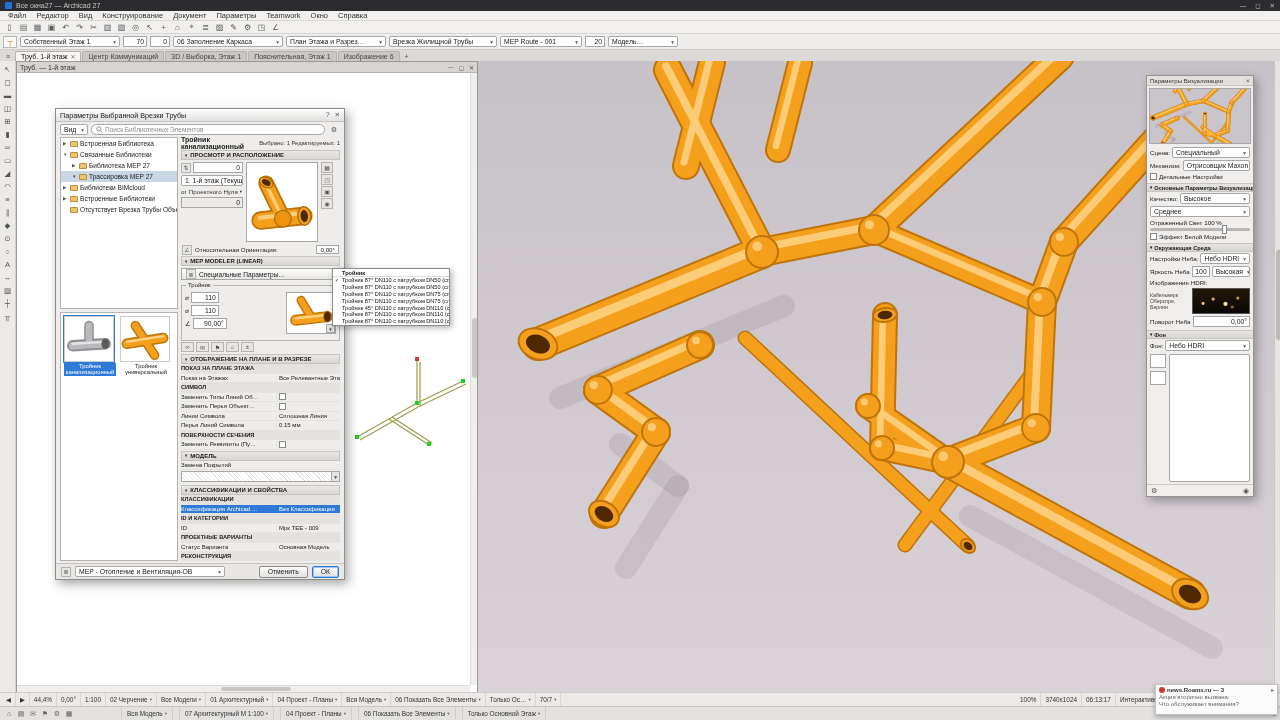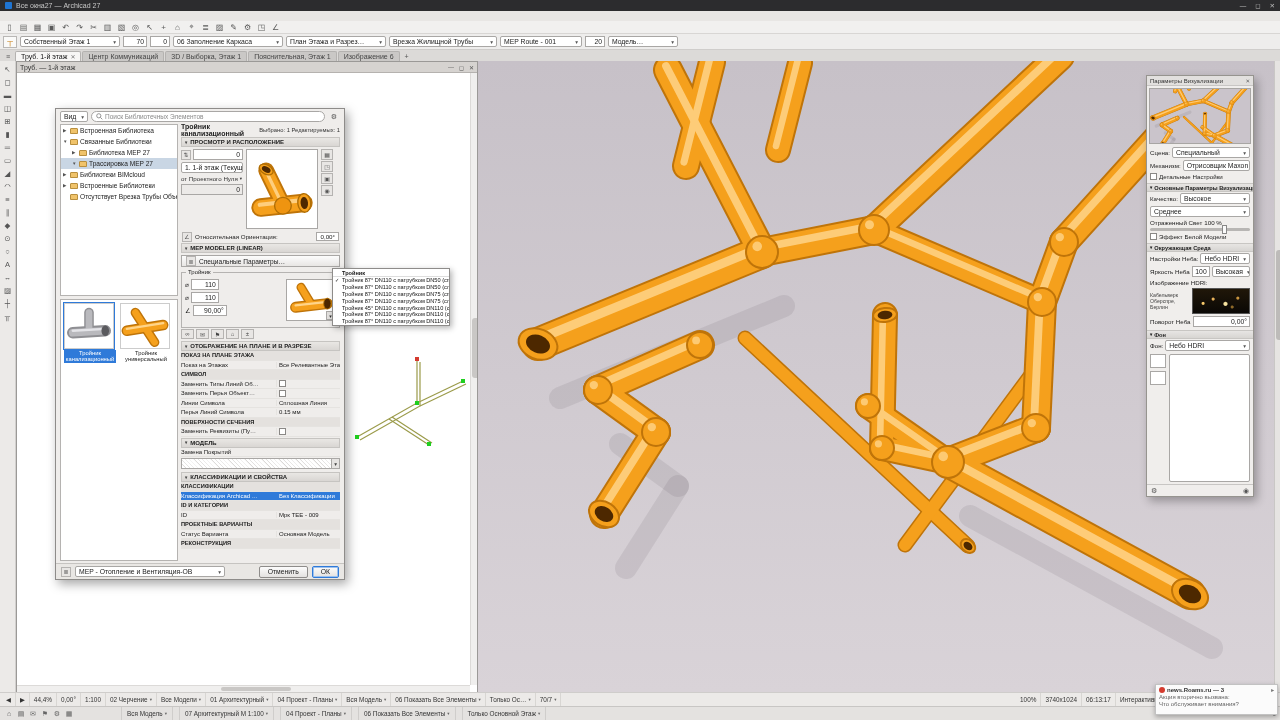--- a/index.html
+++ b/index.html
@@ -166,20 +166,32 @@
   <div class="titlebar">
     <span class="app-ico"></span>
     <span>Все окна27 — Archicad 27</span>
     <span class="wc">
       <span>—</span>
       <span>◻</span>
       <span>✕</span>
     </span>
   </div>
 
+  <div class="menubar">
+
+  <span class="menu-item">Файл</span>
+      <span class="menu-item">Редактор</span>
+      <span class="menu-item">Вид</span>
+      <span class="menu-item">Конструирование</span>
+      <span class="menu-item">Документ</span>
+      <span class="menu-item">Параметры</span>
+      <span class="menu-item">Teamwork</span>
+      <span class="menu-item">Окно</span>
+      <span class="menu-item">Справка</span>
+    </div>
 
   <div class="toolbar1">
 
   <span class="tb-ico">▯</span>
       <span class="tb-ico">▤</span>
       <span class="tb-ico">▦</span>
       <span class="tb-ico">▣</span>
       <span class="tb-ico">↶</span>
       <span class="tb-ico">↷</span>
       <span class="tb-ico">✂</span>
@@ -620,20 +632,27 @@
       </span>
       <span class="sw-big"></span>
     </div>
     <div class="pal-footer">
       <span>⚙</span>
       <span>◉</span>
     </div>
   </div>
 
   <div class="dialog">
+    <div class="dlg-title">
+      <span>Параметры Выбранной Врезки Трубы</span>
+      <span class="dtb">
+        <span>?</span>
+        <span>✕</span>
+      </span>
+    </div>
     <div class="dlg-tools">
       <span class="combo" style="width:28px">Вид</span>
       <span class="search">
         <svg width="7" height="7" viewBox="0 0 10 10">
             <circle cx="4" cy="4" r="3" fill="none" stroke="#8a8a8a" stroke-width="1.3"></circle>
             <line x1="6.3" y1="6.3" x2="9" y2="9" stroke="#8a8a8a" stroke-width="1.3"></line>
           </svg>
         <span>Поиск Библиотечных Элементов</span>
       </span>
       <span class="gear">⚙</span>

